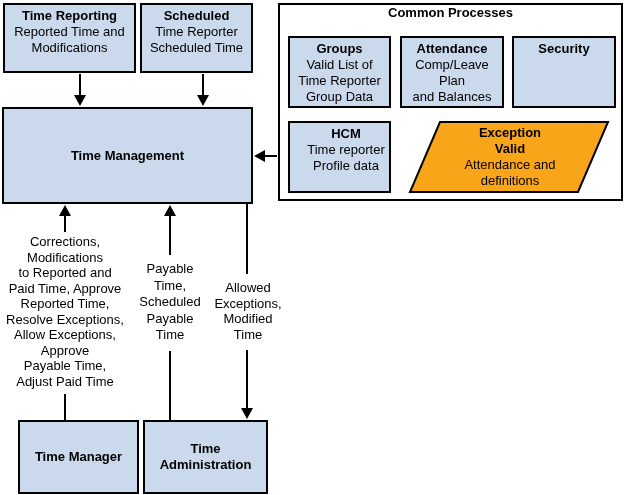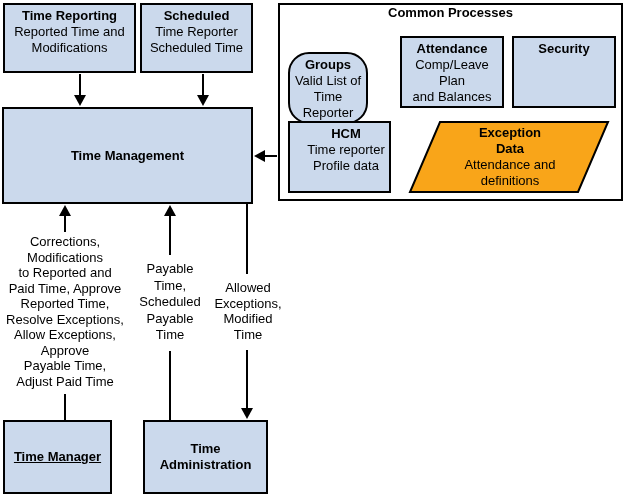--- a/index.html
+++ b/index.html
@@ -22,32 +22,32 @@
 
   #common-processes {
     position:absolute; box-sizing:border-box; left:278px; top:3px;
     width:345px; height:198px; background:#ffffff; border:2px solid #000;
     z-index:0;
   }
   .cp-title {
     text-align:center; font-weight:bold; font-size:13px; padding-top:0;
   }
 
-  #groups     { left:288px; top:52px;  width:80px; height:72px;border-radius:21px; }
+  #groups     { left:288px; top:36px;  width:103px; height:72px; }
   #attendance { left:400px; top:36px;  width:104px; height:72px; }
   #security   { left:512px; top:36px;  width:104px; height:72px; }
   #hcm        { left:288px; top:121px; width:103px; height:72px;padding-left:13px; }
 
   #exception-text {
     position:absolute; left:420px; top:125px; width:180px;
     text-align:center; font-size:13px; line-height:16px; z-index:4;
   }
 
   #time-management { left:2px; top:107px; width:251px; height:97px; }
-  #time-manager    { left:3px; top:420px; width:109px; height:74px;text-decoration:underline; }
+  #time-manager    { left:18px; top:420px; width:121px; height:74px; }
   #time-administration { left:143px; top:420px; width:125px; height:74px; }
 
   .edge-label {
     position:absolute; text-align:center; font-size:13px;
     white-space:pre-line; z-index:2;
   }
   #label-corrections { left:1px;   top:234px; width:128px; line-height:15.5px; }
   #label-payable     { left:135px; top:261px; width:70px;  line-height:16.5px; }
   #label-allowed     { left:206px; top:280px; width:84px;  line-height:15.5px; }
 
@@ -96,21 +96,21 @@
   </div>
 
   <div class="box pad-top" id="hcm">
     <div class="box-title">HCM</div>
     <div class="box-body">Time reporter
 Profile data</div>
   </div>
 
   <div id="exception-text">
     <div class="box-title">Exception
-Data</div>
+Valid</div>
     <div class="box-body">Attendance and
 definitions</div>
   </div>
 
   <div class="box v-center" id="time-management">
     <div class="box-title">Time Management</div>
   </div>
 
   <div class="box v-center" id="time-manager">
     <div class="box-title">Time Manager</div>

